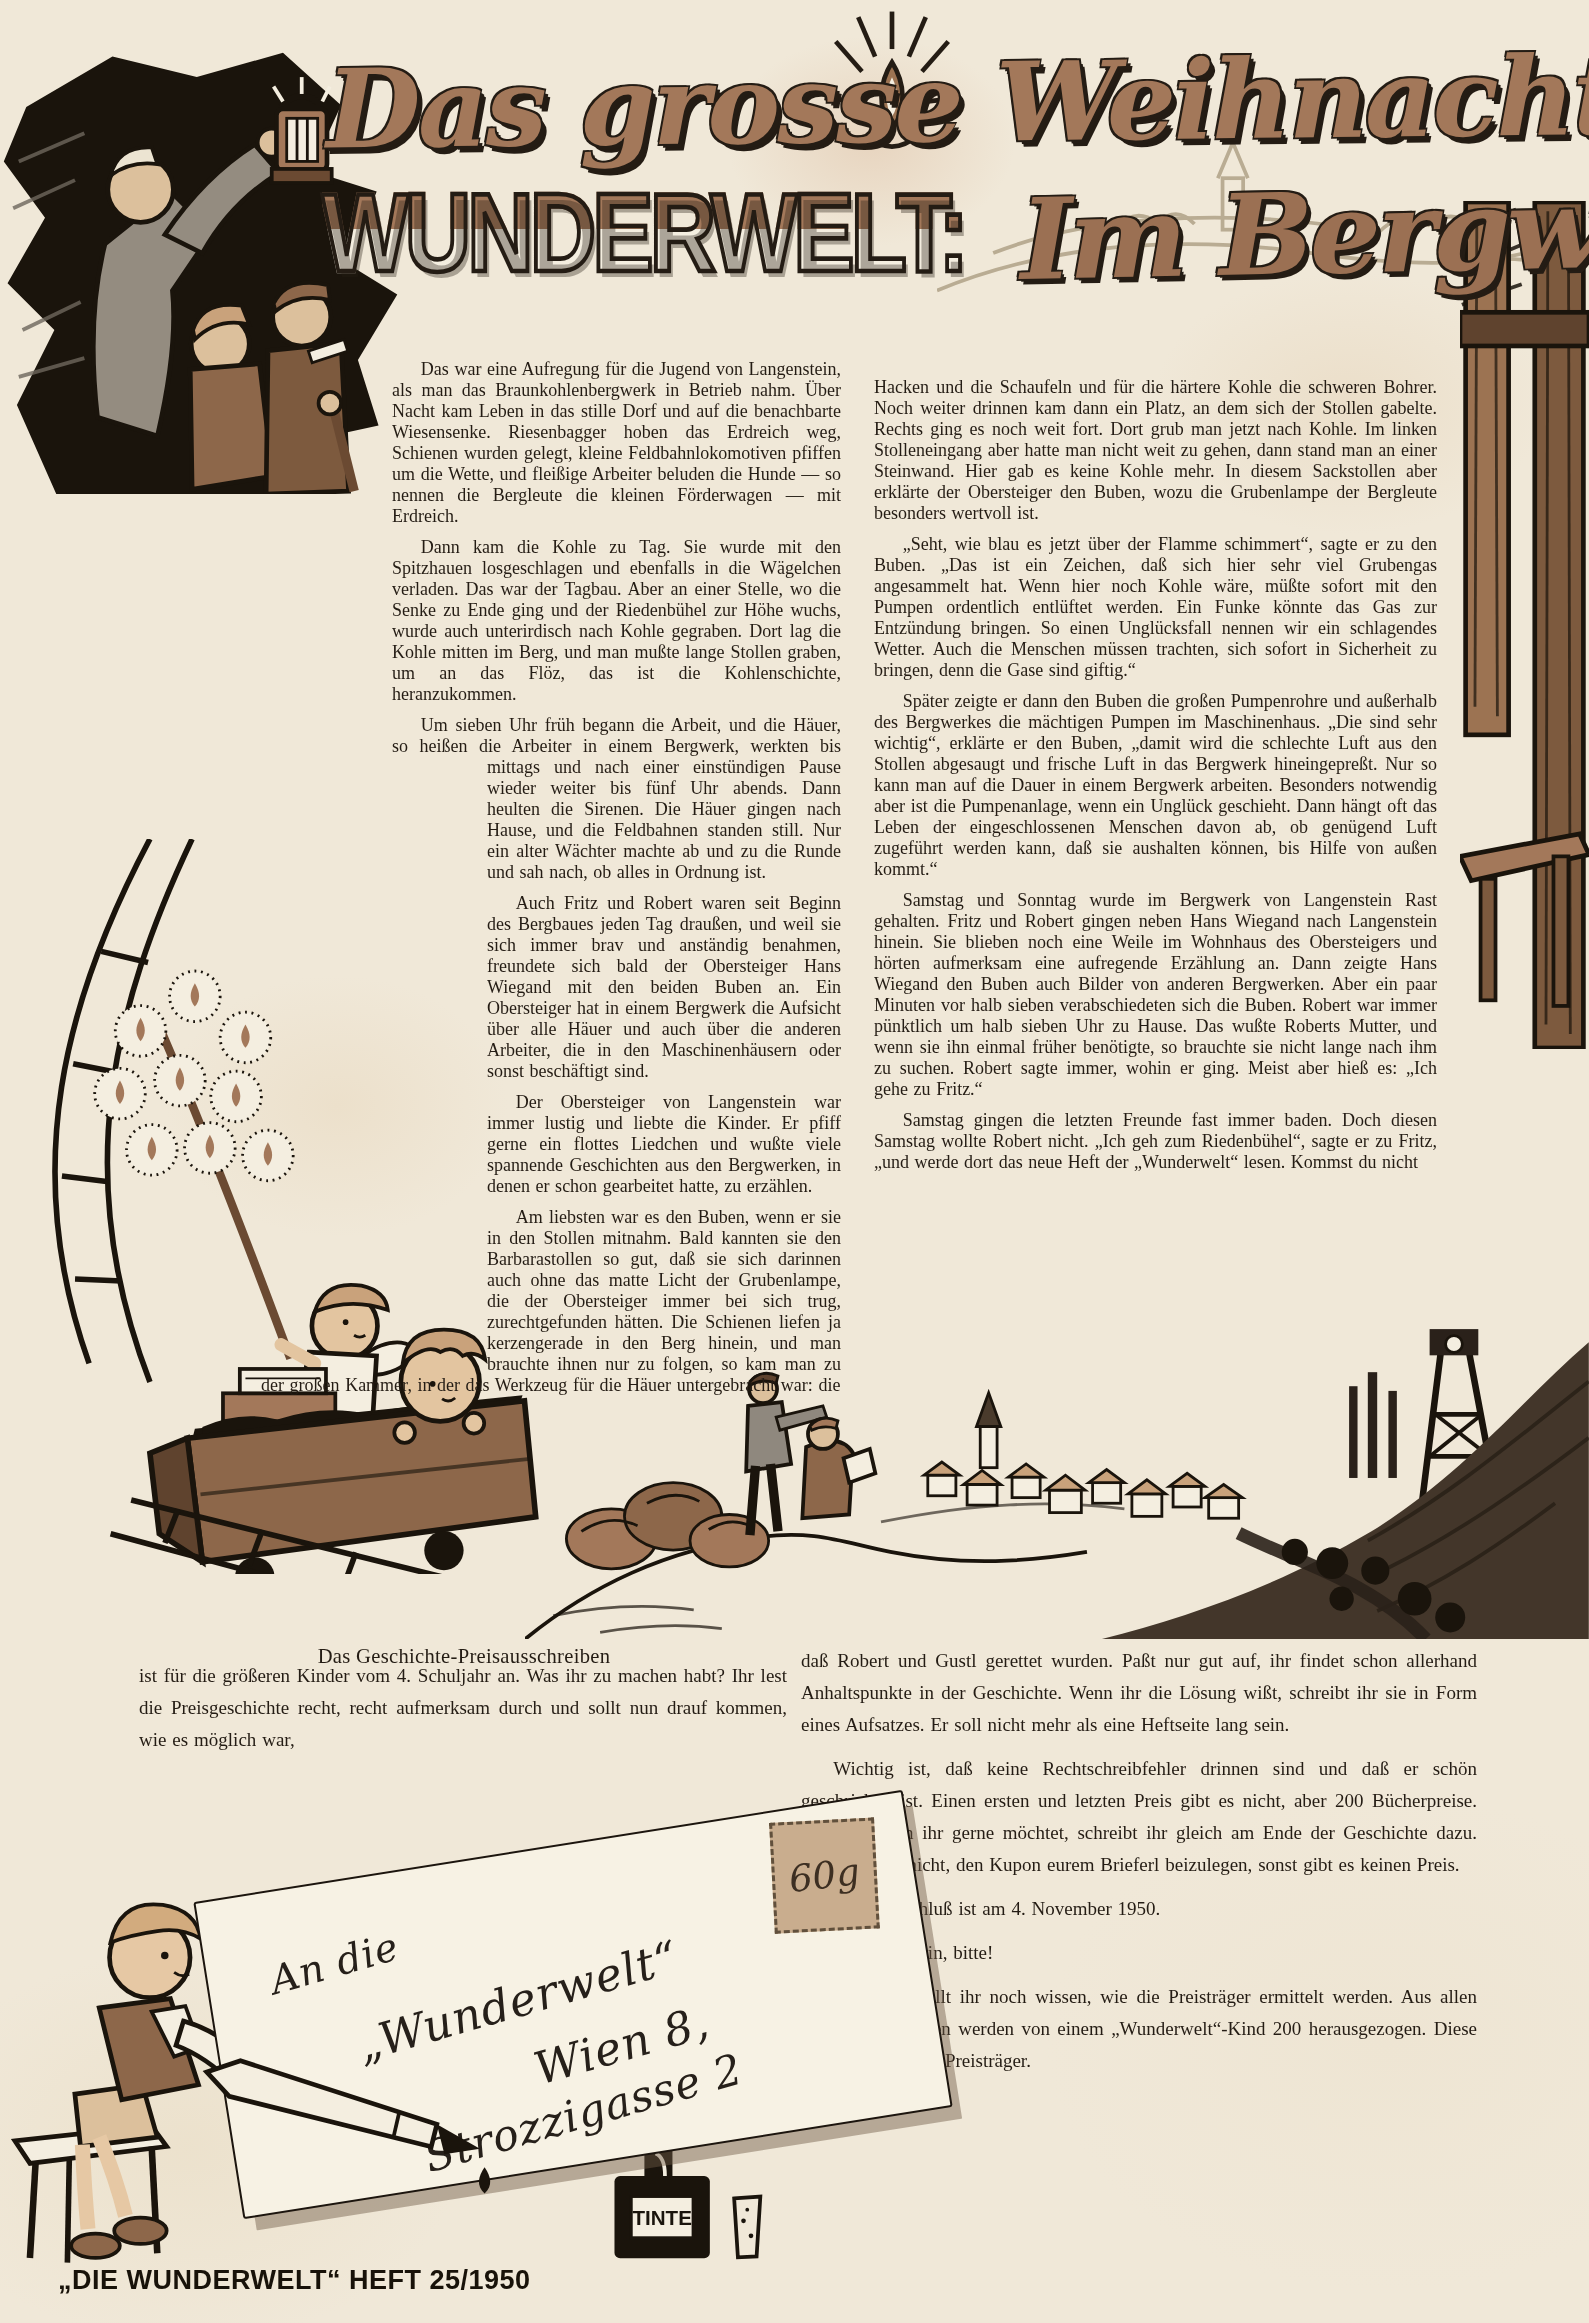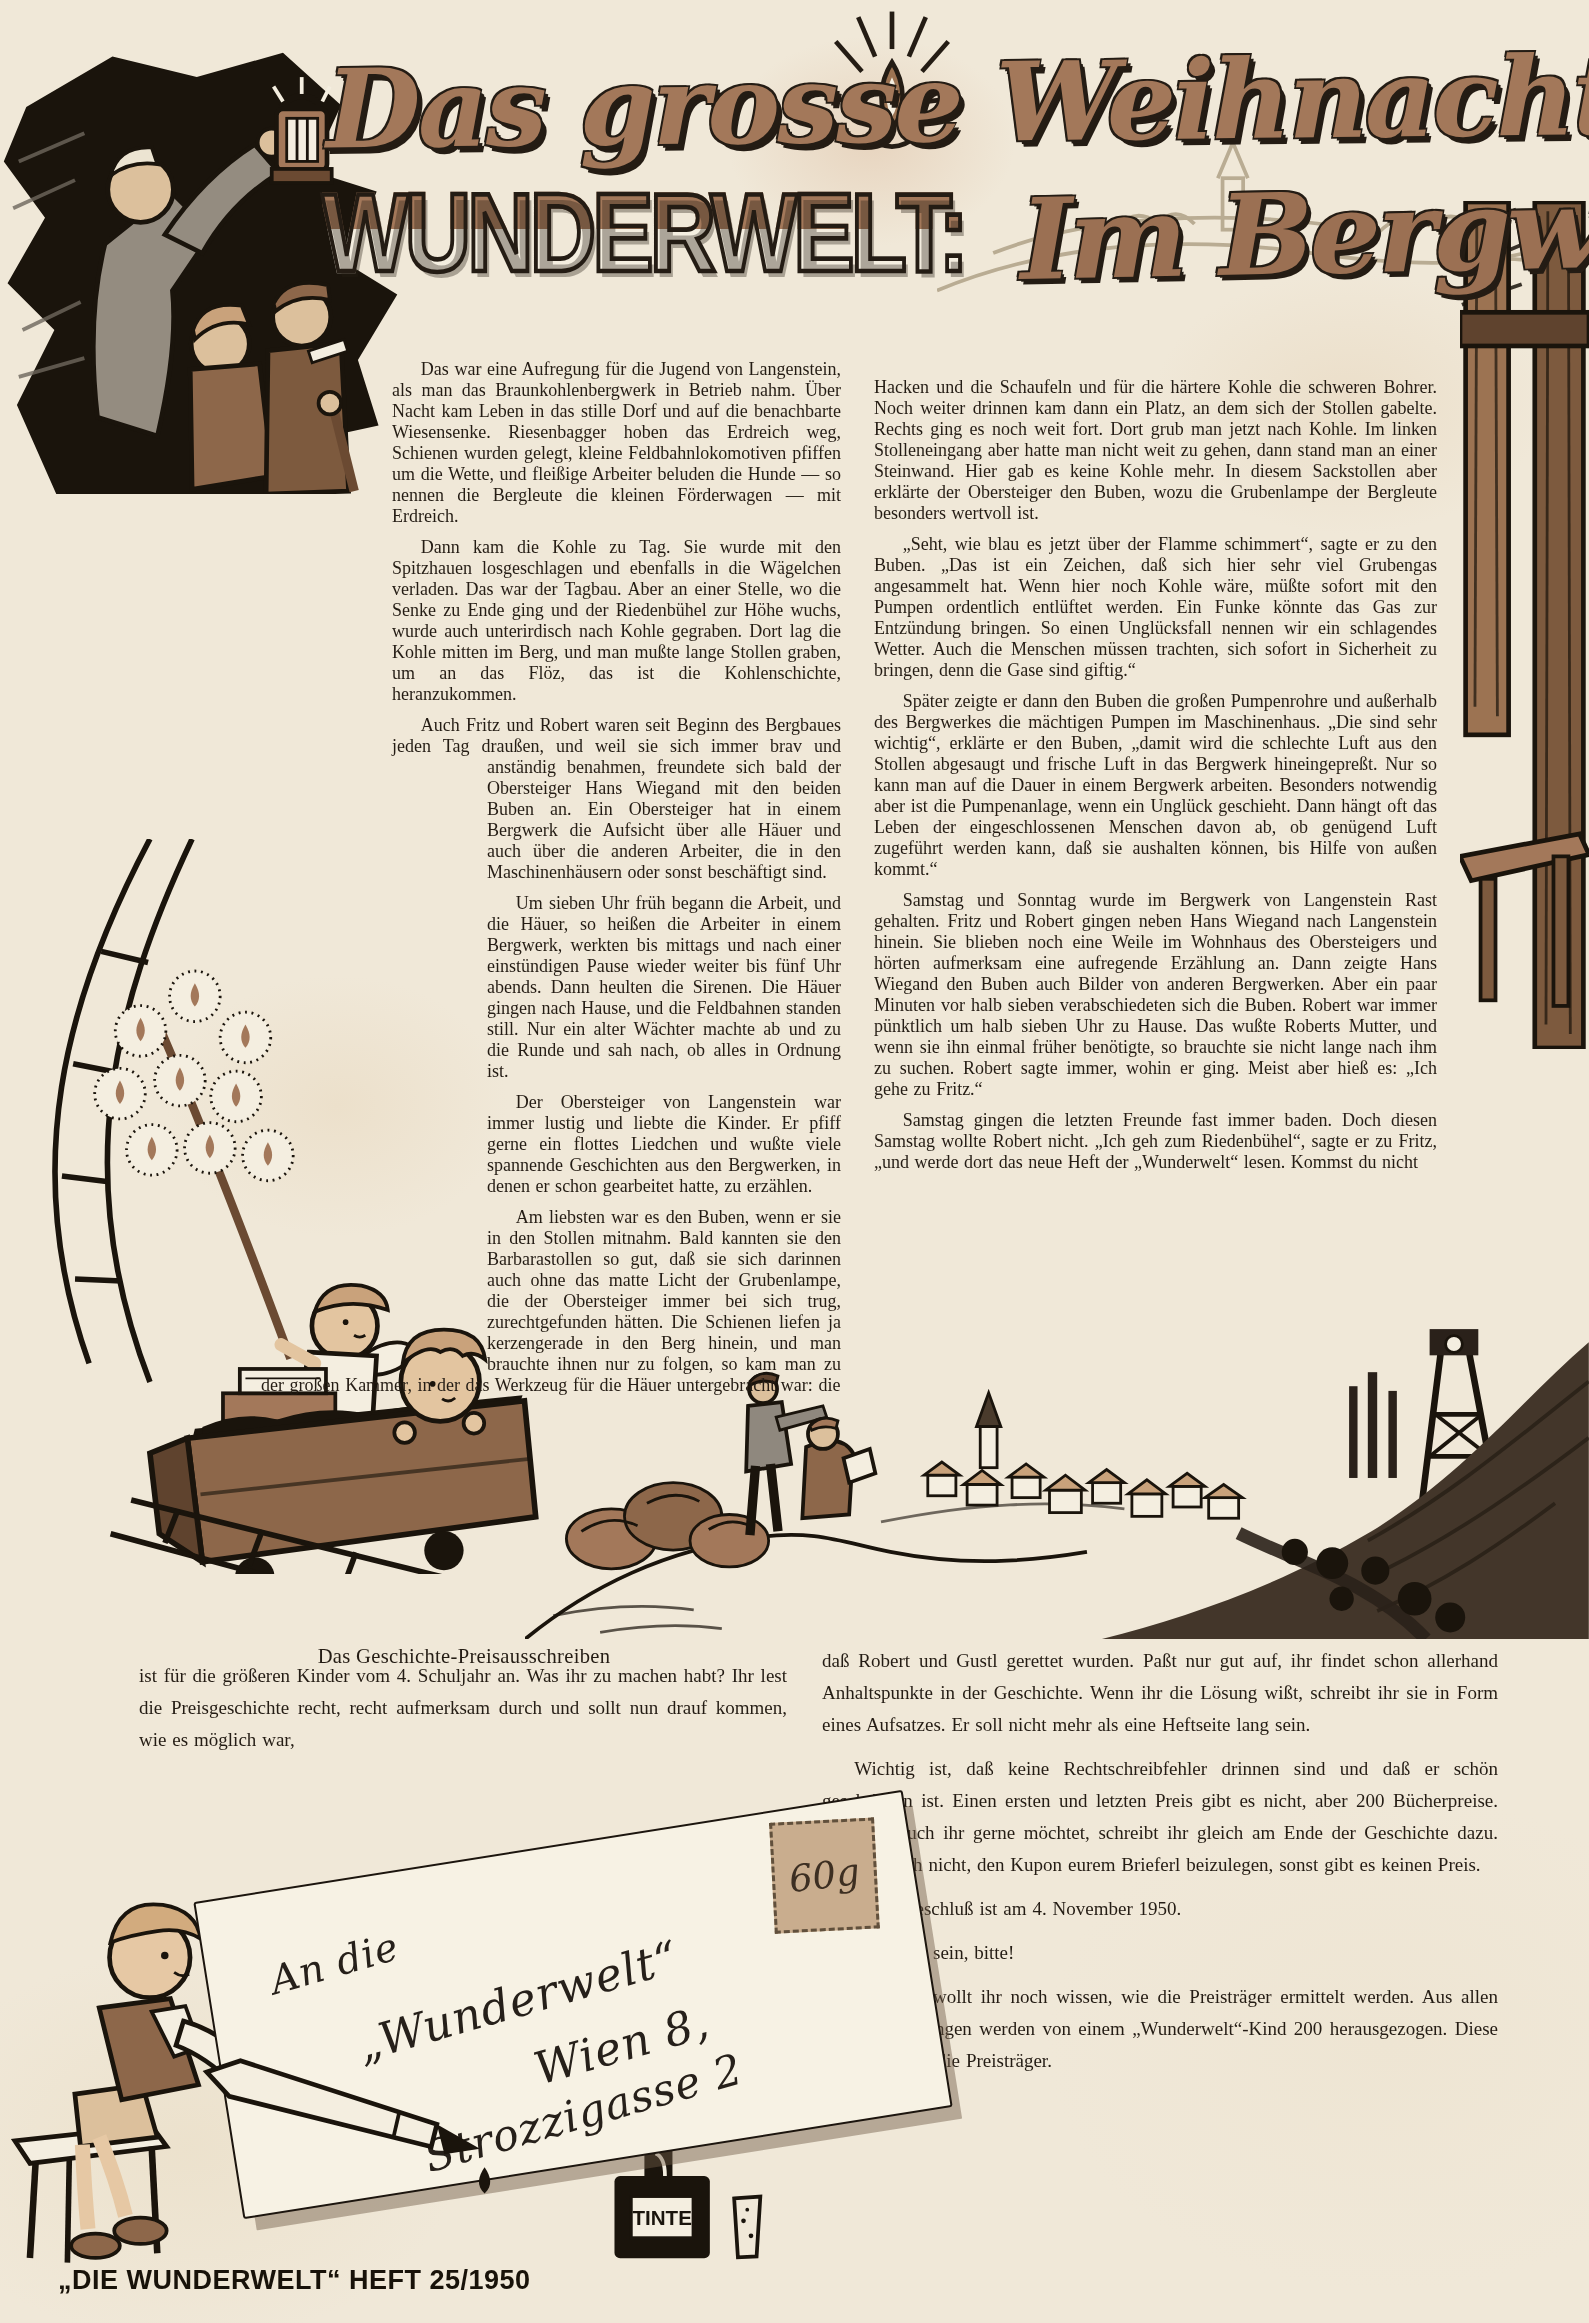--- a/index.html
+++ b/index.html
@@ -35,21 +35,21 @@
   .col-left p{text-indent:1.6em;}
   .col-right{left:864px;top:367px;width:583px;height:993px;z-index:3;}
   .col-right p + p{text-indent:1.6em;}
   .spacer-a{float:left;width:141px;height:426px;}
   .spacer-b{float:left;clear:left;width:236px;height:157px;margin-top:423px;}
   
   .contest-heading{left:141px;top:1645px;width:646px;text-align:center;font-weight:normal;
     font-size:20.6px;letter-spacing:0.3px;z-index:3;}
   .contest-left{left:139px;top:1660px;width:648px;font-size:19px;line-height:32px;
     text-align:justify;word-spacing:.06em;z-index:3;}
-  .contest-right{left:822px;top:1645px;width:676px;z-index:3;}
+  .contest-right{left:801px;top:1645px;width:676px;z-index:3;}
   .contest-right p{margin:0;font-size:19px;line-height:32px;text-align:justify;word-spacing:.06em;hyphens:auto;}
   .contest-right p + p{margin-top:12px;text-indent:1.7em;}
   
   .envelope{left:214px;top:1844px;width:714px;height:317px;background:#f7f2e4;
     border:2.8px solid #1c150e;border-radius:2.8px;transform:rotate(-9deg);z-index:6;
     box-shadow:9.4px 15px 0 -1.9px rgba(110,92,70,.45);}
   .stamp{position:absolute;right:36px;top:15px;width:99px;height:105px;background:#c9ad8e;
     border:3.7px dashed #61503c;transform:rotate(6deg);display:flex;align-items:center;justify-content:center;}
   .stamp span{font-family:"DejaVu Serif",serif;font-style:italic;font-size:37px;color:#3d2f22;transform:rotate(-4deg);}
   .addr{position:absolute;left:0;top:0;width:100%;height:100%;font-family:"DejaVu Serif",serif;
@@ -338,22 +338,22 @@
       <span class="t2b">Im Bergwerk</span>
     </div>
   </header>
 
   <div class="abs story col-left">
     <div class="spacer-a"></div>
     <div class="spacer-b"></div>
 
   <p>Das war eine Aufregung für die Jugend von Langenstein, als man das Braunkohlenbergwerk in Betrieb nahm. Über Nacht kam Leben in das stille Dorf und auf die benachbarte Wiesensenke. Riesenbagger hoben das Erdreich weg, Schienen wurden gelegt, kleine Feldbahnlokomotiven pfiffen um die Wette, und fleißige Arbeiter beluden die Hunde — so nennen die Bergleute die kleinen Förderwagen — mit Erdreich.</p>
       <p>Dann kam die Kohle zu Tag. Sie wurde mit den Spitzhauen losgeschlagen und ebenfalls in die Wägelchen verladen. Das war der Tagbau. Aber an einer Stelle, wo die Senke zu Ende ging und der Riedenbühel zur Höhe wuchs, wurde auch unterirdisch nach Kohle gegraben. Dort lag die Kohle mitten im Berg, und man mußte lange Stollen graben, um an das Flöz, das ist die Kohlenschichte, heranzukommen.</p>
+      <p>Um sieben Uhr früh begann die Arbeit, und die Häuer, so heißen die Arbeiter in einem Bergwerk, werkten bis mittags und nach einer einstündigen Pause wieder weiter bis fünf Uhr abends. Dann heulten die Sirenen. Die Häuer gingen nach Hause, und die Feldbahnen standen still. Nur ein alter Wächter machte ab und zu die Runde und sah nach, ob alles in Ordnung ist.</p>
       <p>Auch Fritz und Robert waren seit Beginn des Bergbaues jeden Tag draußen, und weil sie sich immer brav und anständig benahmen, freundete sich bald der Obersteiger Hans Wiegand mit den beiden Buben an. Ein Obersteiger hat in einem Bergwerk die Aufsicht über alle Häuer und auch über die anderen Arbeiter, die in den Maschinenhäusern oder sonst beschäftigt sind.</p>
-      <p>Um sieben Uhr früh begann die Arbeit, und die Häuer, so heißen die Arbeiter in einem Bergwerk, werkten bis mittags und nach einer einstündigen Pause wieder weiter bis fünf Uhr abends. Dann heulten die Sirenen. Die Häuer gingen nach Hause, und die Feldbahnen standen still. Nur ein alter Wächter machte ab und zu die Runde und sah nach, ob alles in Ordnung ist.</p>
       <p>Der Obersteiger von Langenstein war immer lustig und liebte die Kinder. Er pfiff gerne ein flottes Liedchen und wußte viele spannende Geschichten aus den Bergwerken, in denen er schon gearbeitet hatte, zu erzählen.</p>
       <p>Am liebsten war es den Buben, wenn er sie in den Stollen mitnahm. Bald kannten sie den Barbarastollen so gut, daß sie sich darinnen auch ohne das matte Licht der Grubenlampe, die der Obersteiger immer bei sich trug, zurechtgefunden hätten. Die Schienen liefen ja kerzengerade in den Berg hinein, und man brauchte ihnen nur zu folgen, so kam man zu der großen Kammer, in der das Werkzeug für die Häuer untergebracht war: die</p>
     </div>
   <div class="abs story col-right">
 
   <p>Hacken und die Schaufeln und für die härtere Kohle die schweren Bohrer. Noch weiter drinnen kam dann ein Platz, an dem sich der Stollen gabelte. Rechts ging es noch weit fort. Dort grub man jetzt nach Kohle. Im linken Stolleneingang aber hatte man nicht weit zu gehen, dann stand man an einer Steinwand. Hier gab es keine Kohle mehr. In diesem Sackstollen aber erklärte der Obersteiger den Buben, wozu die Grubenlampe der Bergleute besonders wertvoll ist.</p>
       <p>„Seht, wie blau es jetzt über der Flamme schimmert“, sagte er zu den Buben. „Das ist ein Zeichen, daß sich hier sehr viel Grubengas angesammelt hat. Wenn hier noch Kohle wäre, müßte sofort mit den Pumpen ordentlich entlüftet werden. Ein Funke könnte das Gas zur Entzündung bringen. So einen Unglücksfall nennen wir ein schlagendes Wetter. Auch die Menschen müssen trachten, sich sofort in Sicherheit zu bringen, denn die Gase sind giftig.“</p>
       <p>Später zeigte er dann den Buben die großen Pumpenrohre und außerhalb des Bergwerkes die mächtigen Pumpen im Maschinenhaus. „Die sind sehr wichtig“, erklärte er den Buben, „damit wird die schlechte Luft aus den Stollen abgesaugt und frische Luft in das Bergwerk hineingepreßt. Nur so kann man auf die Dauer in einem Bergwerk arbeiten. Besonders notwendig aber ist die Pumpenanlage, wenn ein Unglück geschieht. Dann hängt oft das Leben der eingeschlossenen Menschen davon ab, ob genügend Luft zugeführt werden kann, daß sie aushalten können, bis Hilfe von außen kommt.“</p>
       <p>Samstag und Sonntag wurde im Bergwerk von Langenstein Rast gehalten. Fritz und Robert gingen neben Hans Wiegand nach Langenstein hinein. Sie blieben noch eine Weile im Wohnhaus des Obersteigers und hörten aufmerksam eine aufregende Erzählung an. Dann zeigte Hans Wiegand den Buben auch Bilder von anderen Bergwerken. Aber ein paar Minuten vor halb sieben verabschiedeten sich die Buben. Robert war immer pünktlich um halb sieben Uhr zu Hause. Das wußte Roberts Mutter, und wenn sie ihn einmal früher benötigte, so brauchte sie nicht lange nach ihm zu suchen. Robert sagte immer, wohin er ging. Meist aber hieß es: „Ich gehe zu Fritz.“</p>
       <p>Samstag gingen die letzten Freunde fast immer baden. Doch diesen Samstag wollte Robert nicht. „Ich geh zum Riedenbühel“, sagte er zu Fritz, „und werde dort das neue Heft der „Wunderwelt“ lesen. Kommst du nicht</p>

